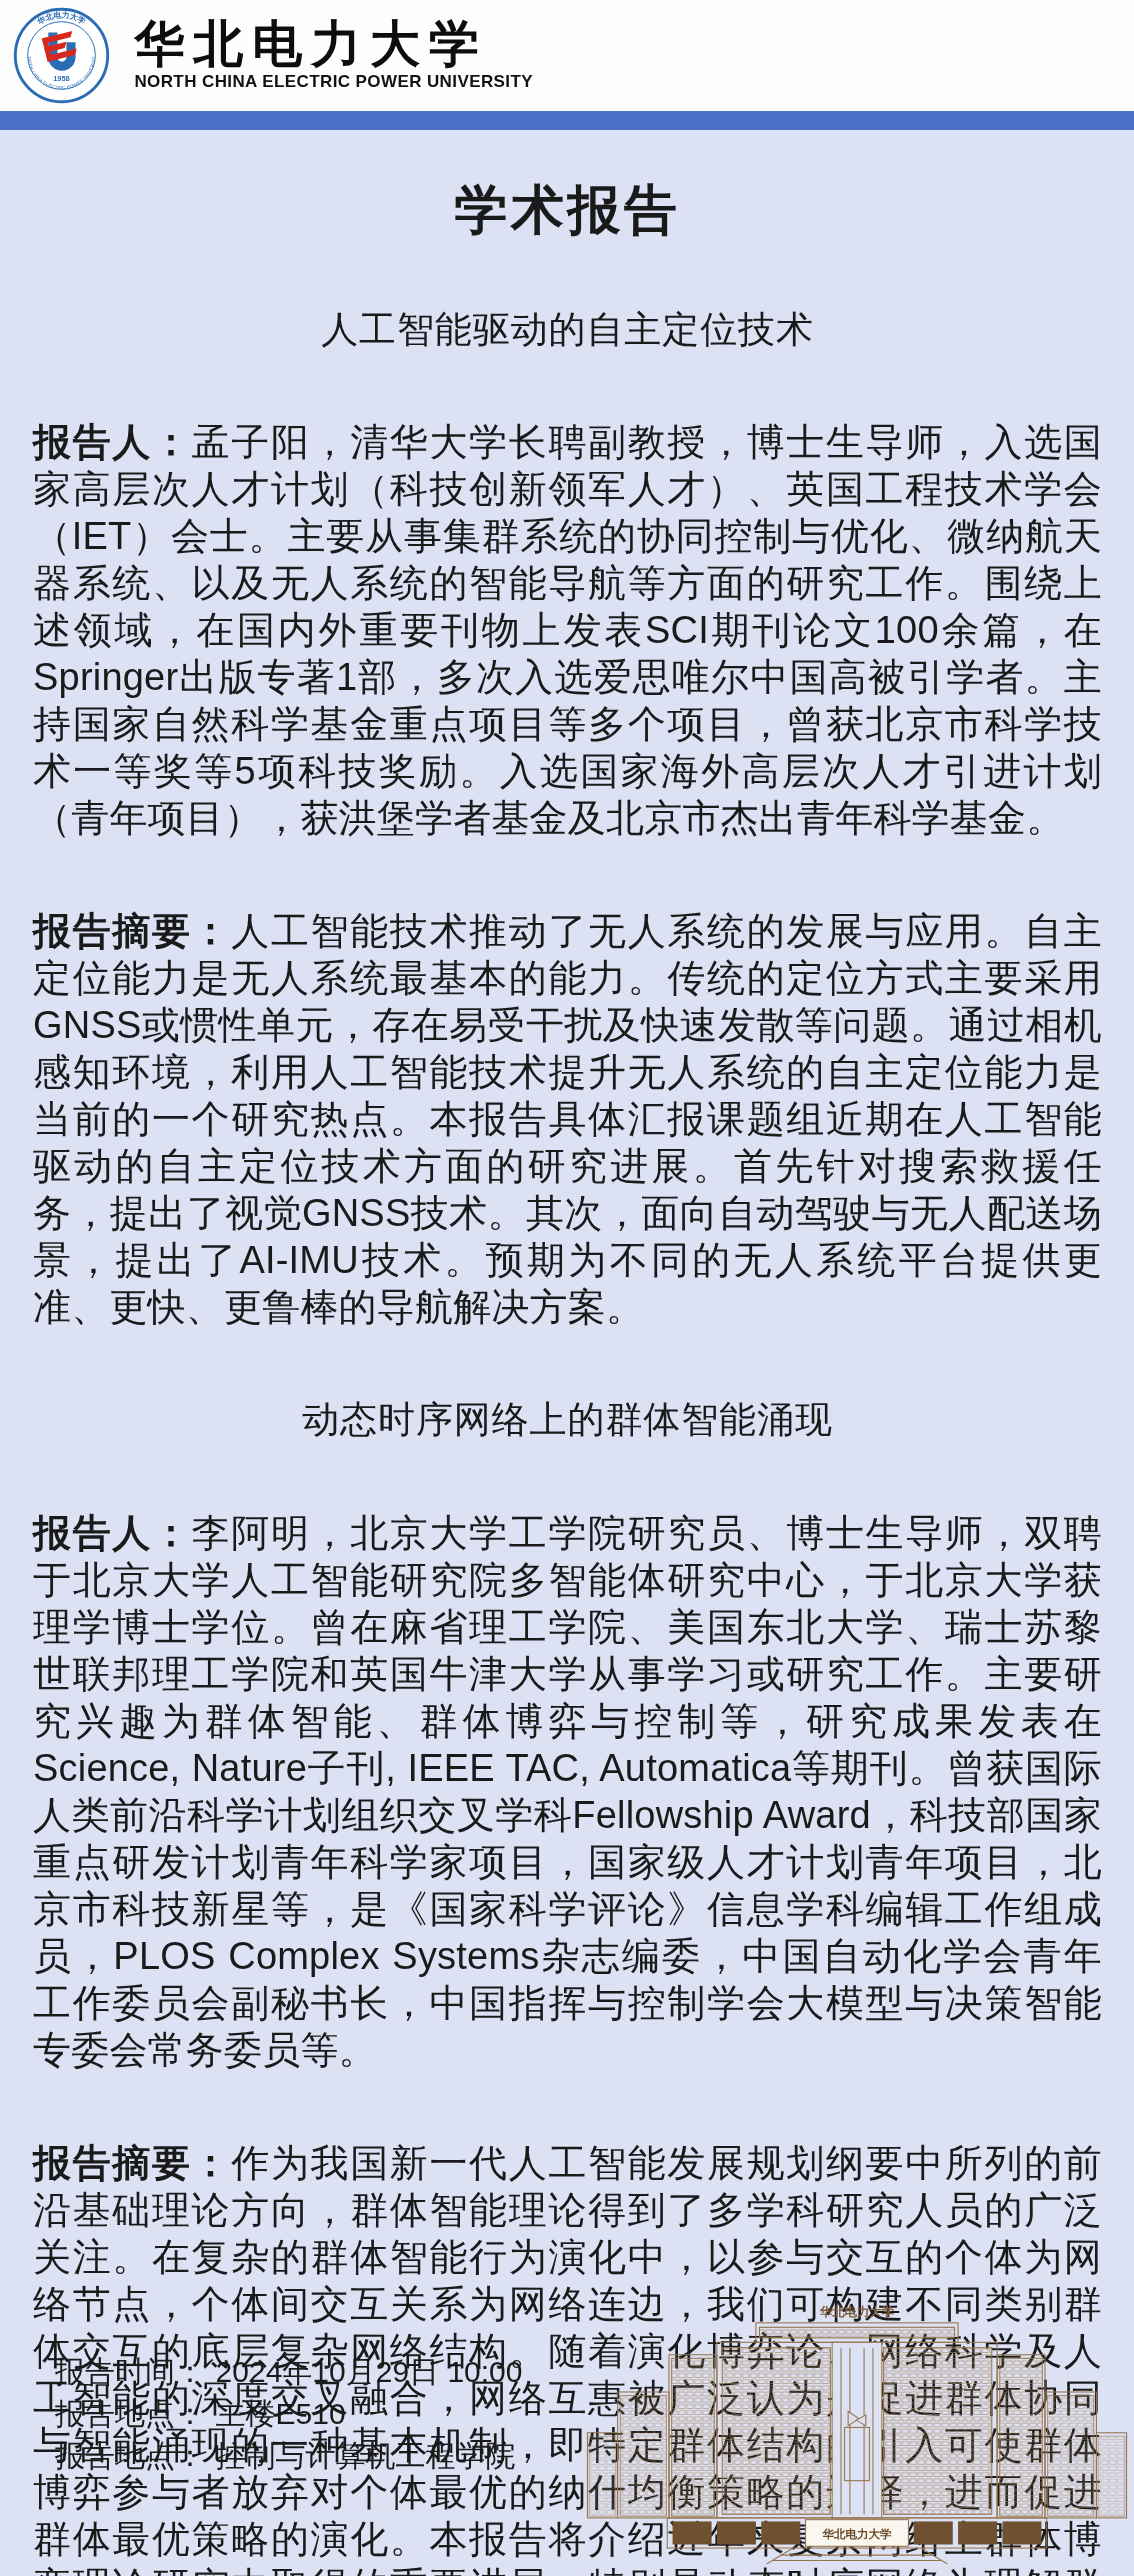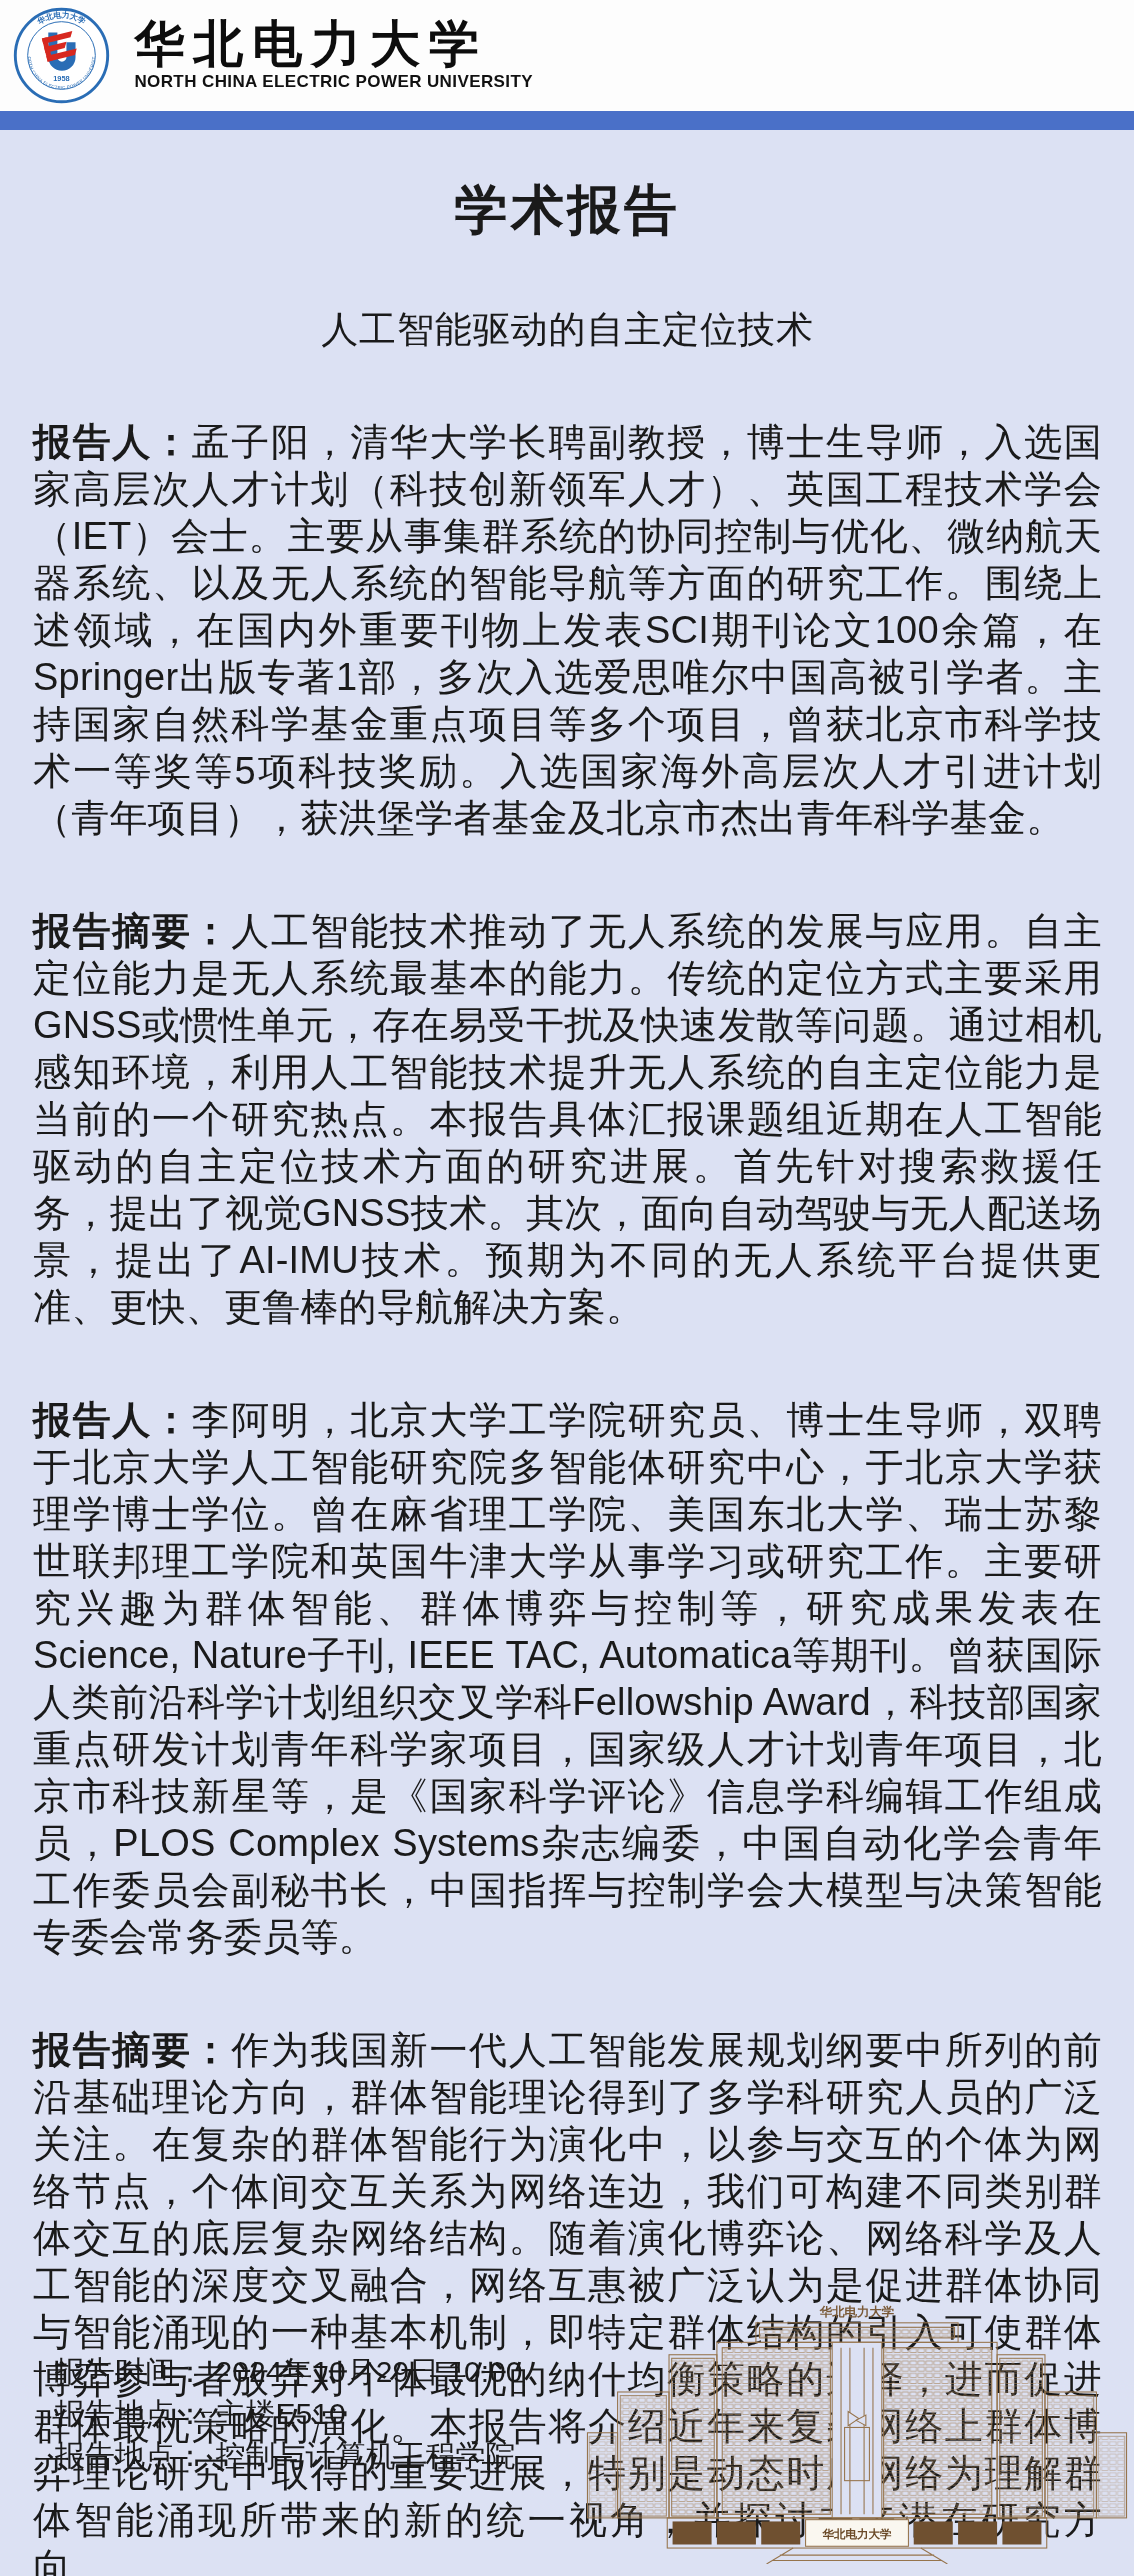--- a/index.html
+++ b/index.html
@@ -120,20 +120,21 @@
   <div class="main">
     <h1 class="page-title">学术报告</h1>
 
     <section>
       <h2 class="talk-title">人工智能驱动的自主定位技术</h2>
       <p class="para"><span class="lbl">报告人：</span><span>孟子阳，清华大学长聘副教授，博士生导师，入选国家高层次人才计划（科技创新领军人才）、英国工程技术学会（IET）会士。主要从事集群系统的协同控制与优化、微纳航天器系统、以及无人系统的智能导航等方面的研究工作。围绕上述领域，在国内外重要刊物上发表SCI期刊论文100余篇，在Springer出版专著1部，多次入选爱思唯尔中国高被引学者。主持国家自然科学基金重点项目等多个项目，曾获北京市科学技术一等奖等5项科技奖励。入选国家海外高层次人才引进计划（青年项目），获洪堡学者基金及北京市杰出青年科学基金。</span></p>
       <p class="para"><span class="lbl">报告摘要：</span><span>人工智能技术推动了无人系统的发展与应用。自主定位能力是无人系统最基本的能力。传统的定位方式主要采用GNSS或惯性单元，存在易受干扰及快速发散等问题。通过相机感知环境，利用人工智能技术提升无人系统的自主定位能力是当前的一个研究热点。本报告具体汇报课题组近期在人工智能驱动的自主定位技术方面的研究进展。首先针对搜索救援任务，提出了视觉GNSS技术。其次，面向自动驾驶与无人配送场景，提出了AI-IMU技术。预期为不同的无人系统平台提供更准、更快、更鲁棒的导航解决方案。</span></p>
     </section>
 
     <section>
+      <h2 class="talk-title">动态时序网络上的群体智能涌现</h2>
       <p class="para"><span class="lbl">报告人：</span><span>李阿明，北京大学工学院研究员、博士生导师，双聘于北京大学人工智能研究院多智能体研究中心，于北京大学获理学博士学位。曾在麻省理工学院、美国东北大学、瑞士苏黎世联邦理工学院和英国牛津大学从事学习或研究工作。主要研究兴趣为群体智能、群体博弈与控制等，研究成果发表在Science, Nature子刊, IEEE TAC, Automatica等期刊。曾获国际人类前沿科学计划组织交叉学科Fellowship Award，科技部国家重点研发计划青年科学家项目，国家级人才计划青年项目，北京市科技新星等，是《国家科学评论》信息学科编辑工作组成员，PLOS Complex Systems杂志编委，中国自动化学会青年工作委员会副秘书长，中国指挥与控制学会大模型与决策智能专委会常务委员等。</span></p>
       <p class="para"><span class="lbl">报告摘要：</span><span>作为我国新一代人工智能发展规划纲要中所列的前沿基础理论方向，群体智能理论得到了多学科研究人员的广泛关注。在复杂的群体智能行为演化中，以参与交互的个体为网络节点，个体间交互关系为网络连边，我们可构建不同类别群体交互的底层复杂网络结构。随着演化博弈论、网络科学及人工智能的深度交叉融合，网络互惠被广泛认为是促进群体协同与智能涌现的一种基本机制，即特定群体结构的引入可使群体博弈参与者放弃对个体最优的纳什均衡策略的选择，进而促进群体最优策略的演化。本报告将介绍近年来复杂网络上群体博弈理论研究中取得的重要进展，特别是动态时序网络为理解群体智能涌现所带来的新的统一视角，并探讨未来潜在研究方向。</span></p>
     </section>
   </div>
 
   <div class="footer">
     <div class="event-info">
       <div><span>报告时间：</span><span class="val">2024年10月29日 10:00</span></div>
       <div><span>报告地点：</span><span class="val">主楼E510</span></div>
       <div><span>报告地点：</span><span class="val">控制与计算机工程学院</span></div>

